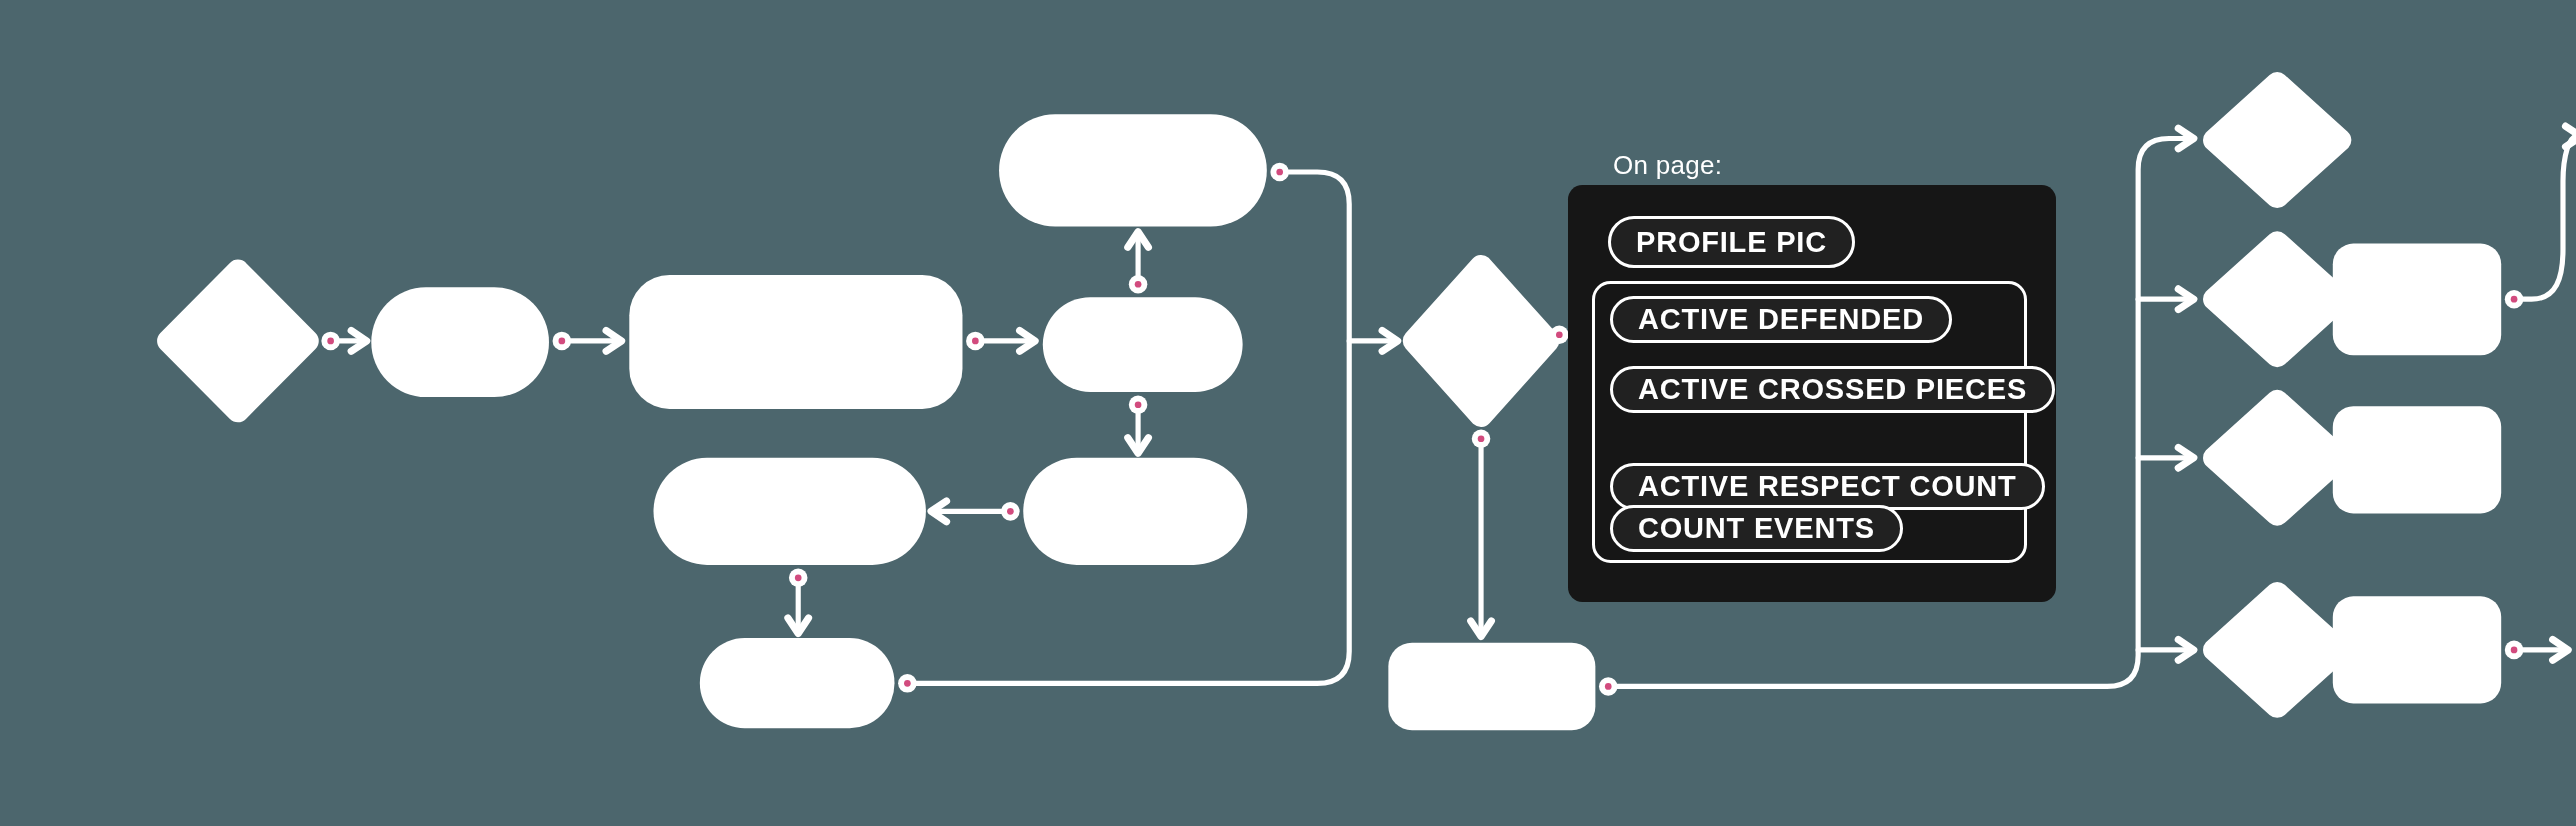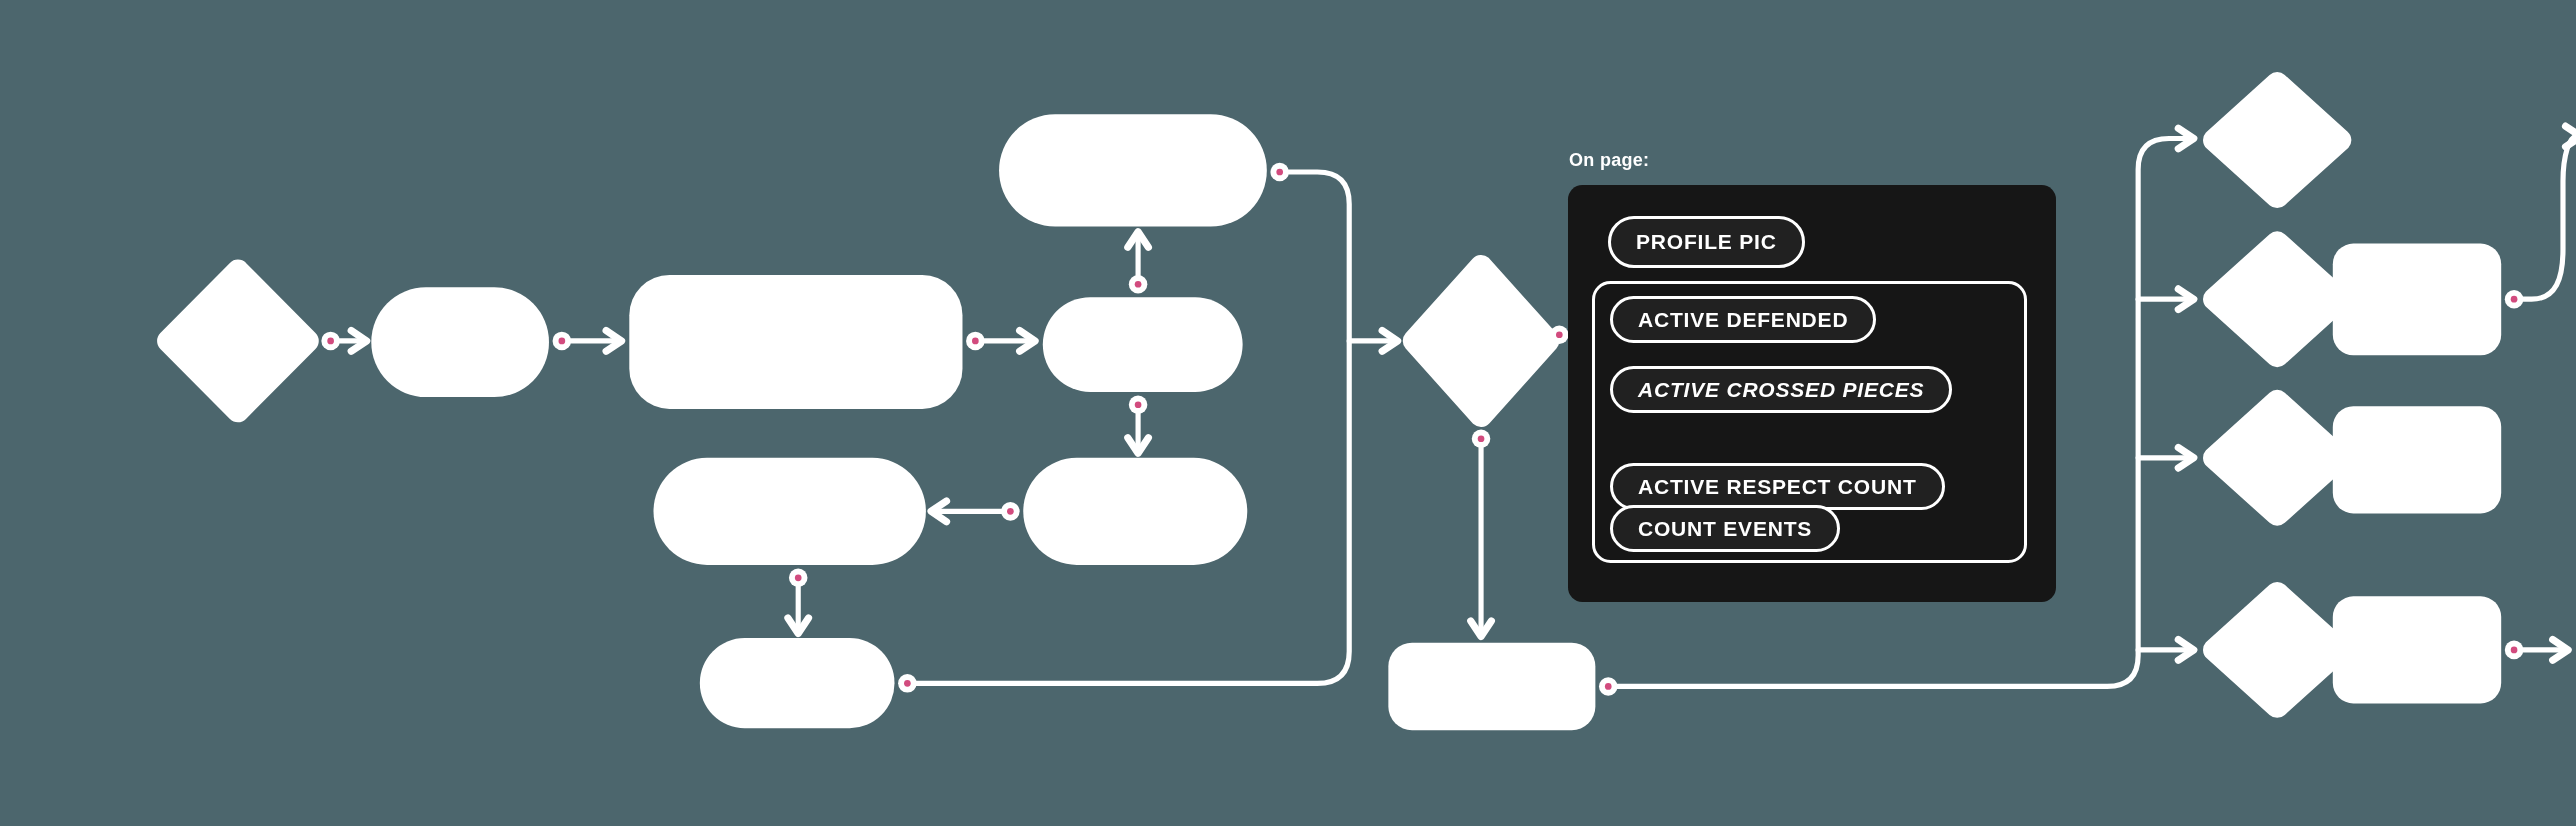--- a/index.html
+++ b/index.html
@@ -9,24 +9,25 @@
     background:#4C666D;
     overflow:hidden;
     font-family:"Liberation Sans", sans-serif;
   }
   #flow-svg{position:absolute;left:0;top:0;}
 
   
   .canvas-label{
     position:absolute;
     color:#ffffff;
-    font-size:18px;
-    font-weight:700;
+    font-size:26px;
+    font-weight:400;
     letter-spacing:0.3px;
     white-space:nowrap;
+    margin-left:44px;
   }
 
   
   .dark-panel{
     position:absolute;
     background:#161616;
     border-radius:14.4px;
   }
   .pill{
     position:absolute;
@@ -34,21 +35,21 @@
     align-items:center;
     border:3.1px solid #ffffff;
     border-radius:515px;
     background:#212121;
     color:#ffffff;
     font-weight:700;
     white-space:nowrap;
     box-sizing:border-box;
   }
   .pill .pill-text{
-    font-size:21px;
+    font-size:29px;
     letter-spacing:0.8px;
   }
   .onpage-pill{padding:0 25px;}
   .group-box{
     position:absolute;
     border:3.1px solid #ffffff;
     border-radius:18.5px;
     box-sizing:border-box;
   }
 </style>
@@ -221,21 +222,21 @@
   <div class="canvas-label" style="left:1569px;top:150px;">On page:</div>
 
   <div class="dark-panel" style="left:1568px;top:185px;width:488px;height:417px;">
     <div class="pill onpage-pill" style="left:40px;top:31px;height:52px;">
       <span class="pill-text">PROFILE PIC</span>
     </div>
     <div class="group-box" style="left:24px;top:96px;width:435px;height:282px;"></div>
     <div class="pill onpage-pill" style="left:42px;top:111px;height:47px;">
       <span class="pill-text">ACTIVE DEFENDED</span>
     </div>
-    <div class="pill onpage-pill" style="left:42px;top:181px;height:47px;font-style:italic;">
+    <div class="pill onpage-pill" style="left:42px;top:181px;height:47px;">
       <span class="pill-text">ACTIVE CROSSED PIECES</span>
     </div>
     <div class="pill onpage-pill" style="left:42px;top:250px;height:47px;margin-top:28px;">
       <span class="pill-text">ACTIVE RESPECT COUNT</span>
     </div>
     <div class="pill onpage-pill" style="left:42px;top:320px;height:47px;">
       <span class="pill-text">COUNT EVENTS</span>
     </div>
   </div>
 

